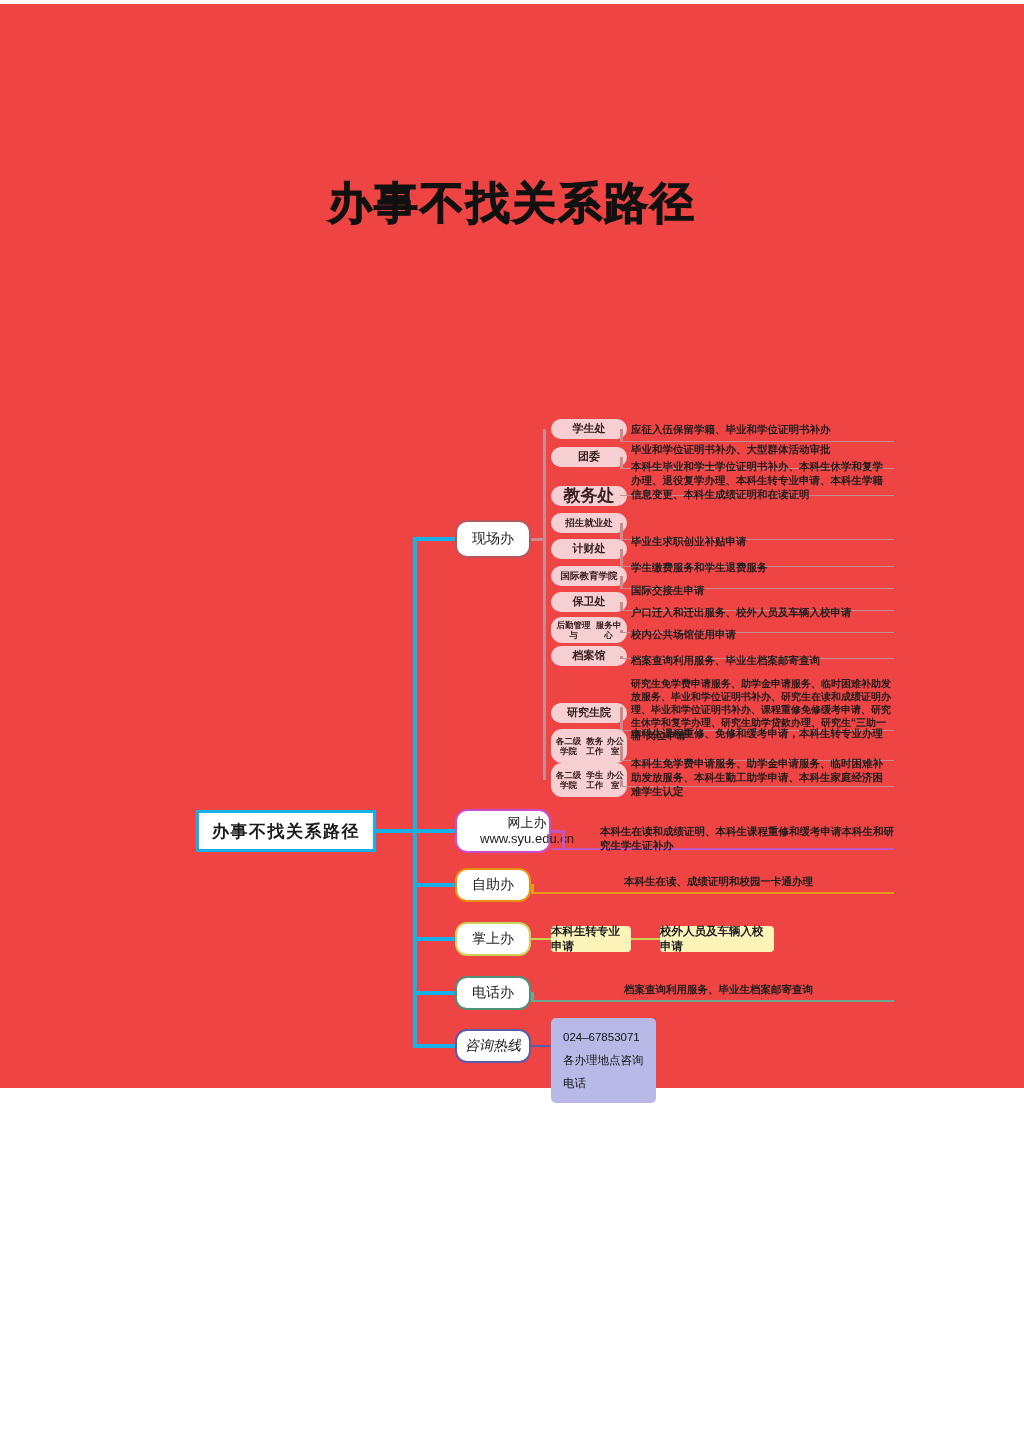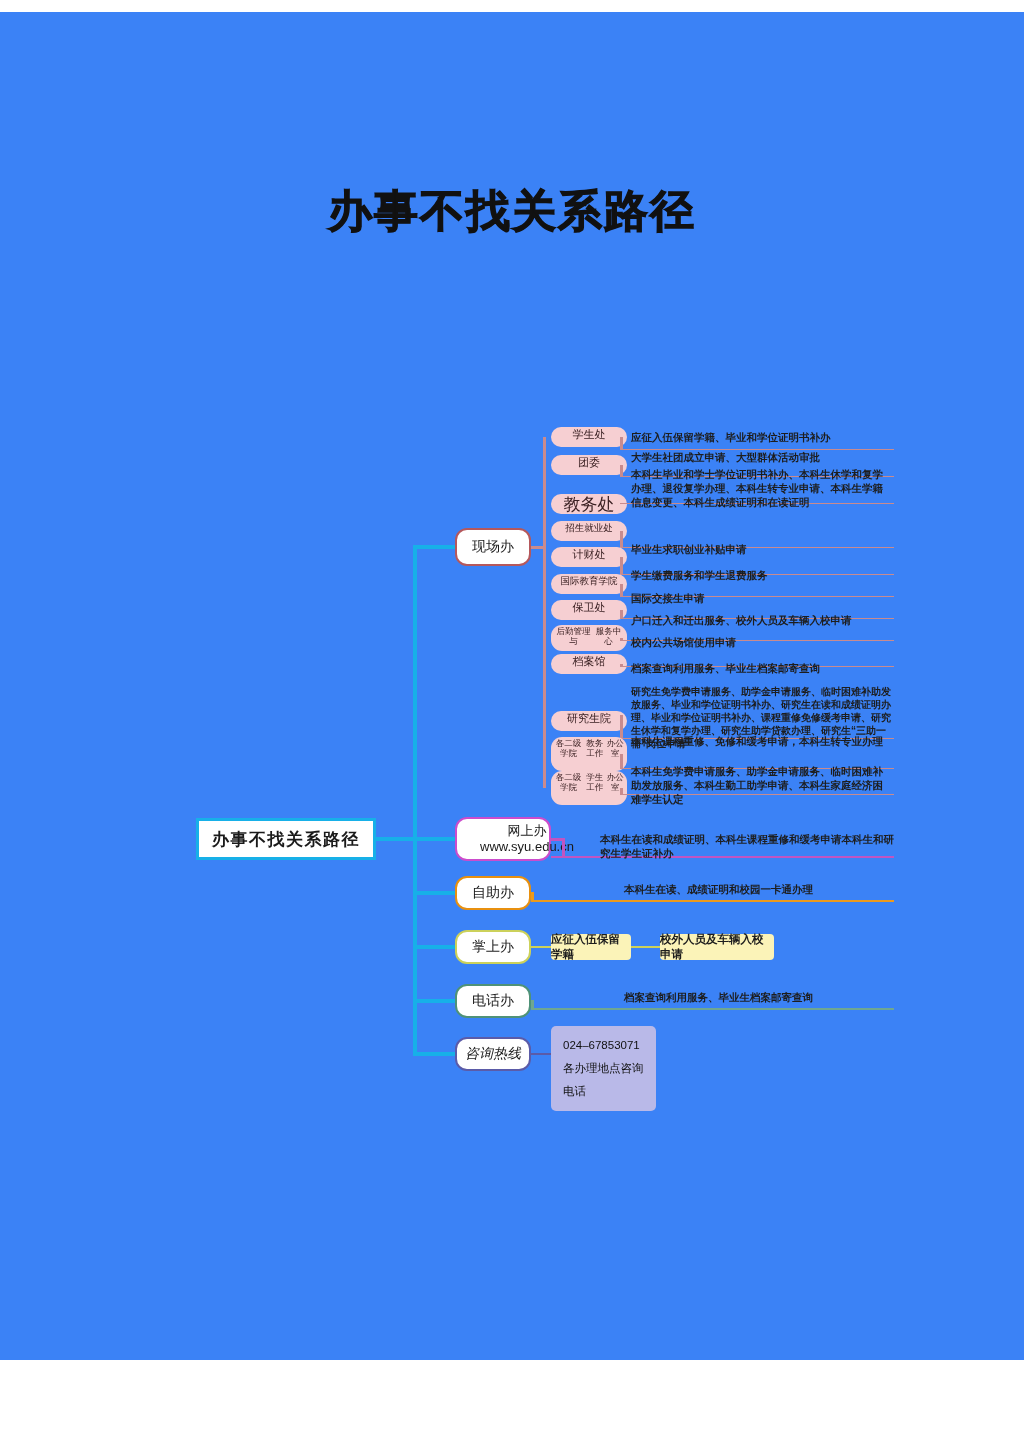--- a/index.html
+++ b/index.html
@@ -4,22 +4,22 @@
 <style>
   html,body{margin:0;padding:0;}
   body{
     width:1024px;height:1448px;
     background:#ffffff;
     font-family:"Liberation Sans","DejaVu Sans",sans-serif;
     position:relative;
     overflow:hidden;
   }
   .page{
-    position:absolute;left:0;top:12px;width:1024px;height:1348px;
-    background:#3b82f6;
+    position:absolute;left:0;top:4px;width:1024px;height:1084px;
+    background:#ef4444;
   }
   
   .title{
     position:absolute;left:0;top:170px;width:1024px;
     text-align:center;
     font-size:44px;
     font-weight:900;
     letter-spacing:2px;
     color:#111;
     font-family:"DejaVu Serif","Liberation Serif",serif;
@@ -50,24 +50,24 @@
     font-size:14px;color:#1a1a1a;
     line-height:1.25;
   }
   .l1 .sub{font-size:13px;letter-spacing:0;}
   
   .dept{
     position:absolute;
     box-sizing:border-box;
     border-radius:11px;
     background:#f6cfd2;
-    display:flex;align-items:flex-start;justify-content:center;
+    display:flex;align-items:center;justify-content:center;
     text-align:center;
     color:#3a2022;
-    font-weight:400;
+    font-weight:700;
     line-height:1.22;
     padding:1px 3px;
   }
   
   .desc{
     position:absolute;
     font-size:10.5px;
     color:#1d1d1d;
     line-height:1.35;
     font-weight:700;
@@ -137,21 +137,21 @@
       <div style="position: absolute; left: 627px; top: 423.5px; height: 3px; background: rgb(201, 139, 142);"></div>
       <div style="position: absolute; left: 620px; top: 425px; width: 3px; height: 13px; background: rgb(201, 139, 142);"></div>
       <div class="rule" style="left: 620px; top: 436.5px; width: 274px; background: rgb(201, 139, 142);"></div>
       <div class="desc" style="left: 631px; top: 418px; width: 262px; font-size: 10.5px; line-height: 1.35;">应征入伍保留学籍、毕业和学位证明书补办</div>
       <div class="dept" style="left: 551px; top: 443px; width: 76px; height: 20px; font-size: 11px;">
         <div>团委</div>
       </div>
       <div style="position: absolute; left: 627px; top: 451.5px; height: 3px; background: rgb(201, 139, 142);"></div>
       <div style="position: absolute; left: 620px; top: 453px; width: 3px; height: 12px; background: rgb(201, 139, 142);"></div>
       <div class="rule" style="left: 620px; top: 463.5px; width: 274px; background: rgb(201, 139, 142);"></div>
-      <div class="desc" style="left: 631px; top: 438px; width: 262px; font-size: 10.5px; line-height: 1.35;">大学生社团成立申请、大型群体活动审批</div>
+      <div class="desc" style="left: 631px; top: 438px; width: 262px; font-size: 10.5px; line-height: 1.35;">毕业和学位证明书补办、大型群体活动审批</div>
       <div class="dept" style="left: 551px; top: 482px; width: 76px; height: 20px; font-size: 17px;">
         <div>教务处</div>
       </div>
       <div style="position: absolute; left: 627px; top: 490.5px; height: 3px; background: rgb(201, 139, 142);"></div>
       <div style="position: absolute; left: 620px; top: 492px; width: 3px; height: 0px; background: rgb(201, 139, 142);"></div>
       <div class="rule" style="left: 620px; top: 490.5px; width: 274px; background: rgb(201, 139, 142);"></div>
       <div class="desc" style="left: 631px; top: 455px; width: 262px; font-size: 10.5px; line-height: 1.35;">本科生毕业和学士学位证明书补办、本科生休学和复学办理、退役复学办理、本科生转专业申请、本科生学籍信息变更、本科生成绩证明和在读证明</div>
       <div class="dept" style="left: 551px; top: 509px; width: 76px; height: 20px; font-size: 9.5px;">
         <div>招生就业处</div>
       </div>
@@ -220,21 +220,21 @@
       <div style="position: absolute; left: 620px; top: 776px; width: 3px; height: 7px; background: rgb(201, 139, 142);"></div>
       <div class="rule" style="left: 620px; top: 781.5px; width: 274px; background: rgb(201, 139, 142);"></div>
       <div class="desc" style="left: 631px; top: 752px; width: 262px; font-size: 10.5px; line-height: 1.35;">本科生免学费申请服务、助学金申请服务、临时困难补助发放服务、本科生勤工助学申请、本科生家庭经济困难学生认定</div>
       <div class="rule" style="left: 551px; top: 844px; width: 343px; background: rgb(193, 85, 193);"></div>
       <div style="position: absolute; left: 551px; top: 825.5px; width: 14px; height: 3px; background: rgb(193, 85, 193);"></div>
       <div style="position: absolute; left: 562px; top: 825.5px; width: 3px; height: 20px; background: rgb(193, 85, 193);"></div>
       <div class="desc" style="left: 600px; top: 821px; width: 300px; font-size: 10.5px; font-family: Liberation Mono, monospace;">本科生在读和成绩证明、本科生课程重修和缓考申请本科生和研究生学生证补办</div>
       <div class="rule" style="left: 531px; top: 888px; width: 363px; background: rgb(235, 154, 30);"></div>
       <div style="position: absolute; left: 531px; top: 879.5px; width: 3px; height: 10px; background: rgb(235, 154, 30);"></div>
       <div class="desc" style="left: 624px; top: 870px; width: 280px; font-size: 10.5px;">本科生在读、成绩证明和校园一卡通办理</div>
-      <div class="tintbox" style="left: 551px; top: 922px; width: 80px; height: 26px; background: rgb(251, 243, 184);">应征入伍保留学籍</div>
+      <div class="tintbox" style="left: 551px; top: 922px; width: 80px; height: 26px; background: rgb(251, 243, 184);">本科生转专业申请</div>
       <div class="tintbox" style="left: 660px; top: 922px; width: 114px; height: 26px; background: rgb(251, 243, 184);">校外人员及车辆入校申请</div>
       <div style="position: absolute; left: 531px; top: 933.5px; width: 20px; height: 2.5px; background: rgb(204, 209, 90);"></div>
       <div style="position: absolute; left: 631px; top: 933.5px; width: 29px; height: 2.5px; background: rgb(204, 209, 90);"></div>
       <div class="rule" style="left: 531px; top: 996px; width: 363px; background: rgb(111, 167, 145);"></div>
       <div style="position: absolute; left: 531px; top: 987.5px; width: 3px; height: 10px; background: rgb(111, 167, 145);"></div>
       <div class="desc" style="left: 624px; top: 978px; width: 280px; font-size: 10.5px;">档案查询利用服务、毕业生档案邮寄查询</div>
       <div style="position: absolute; left: 531px; top: 1040.5px; width: 20px; height: 2.5px; background: rgb(91, 91, 168);"></div>
       <div class="phonebox" style="left: 551px; top: 1014px; width: 105px;">
         <div>024–67853071</div>
         <div>各办理地点咨询电话</div>

